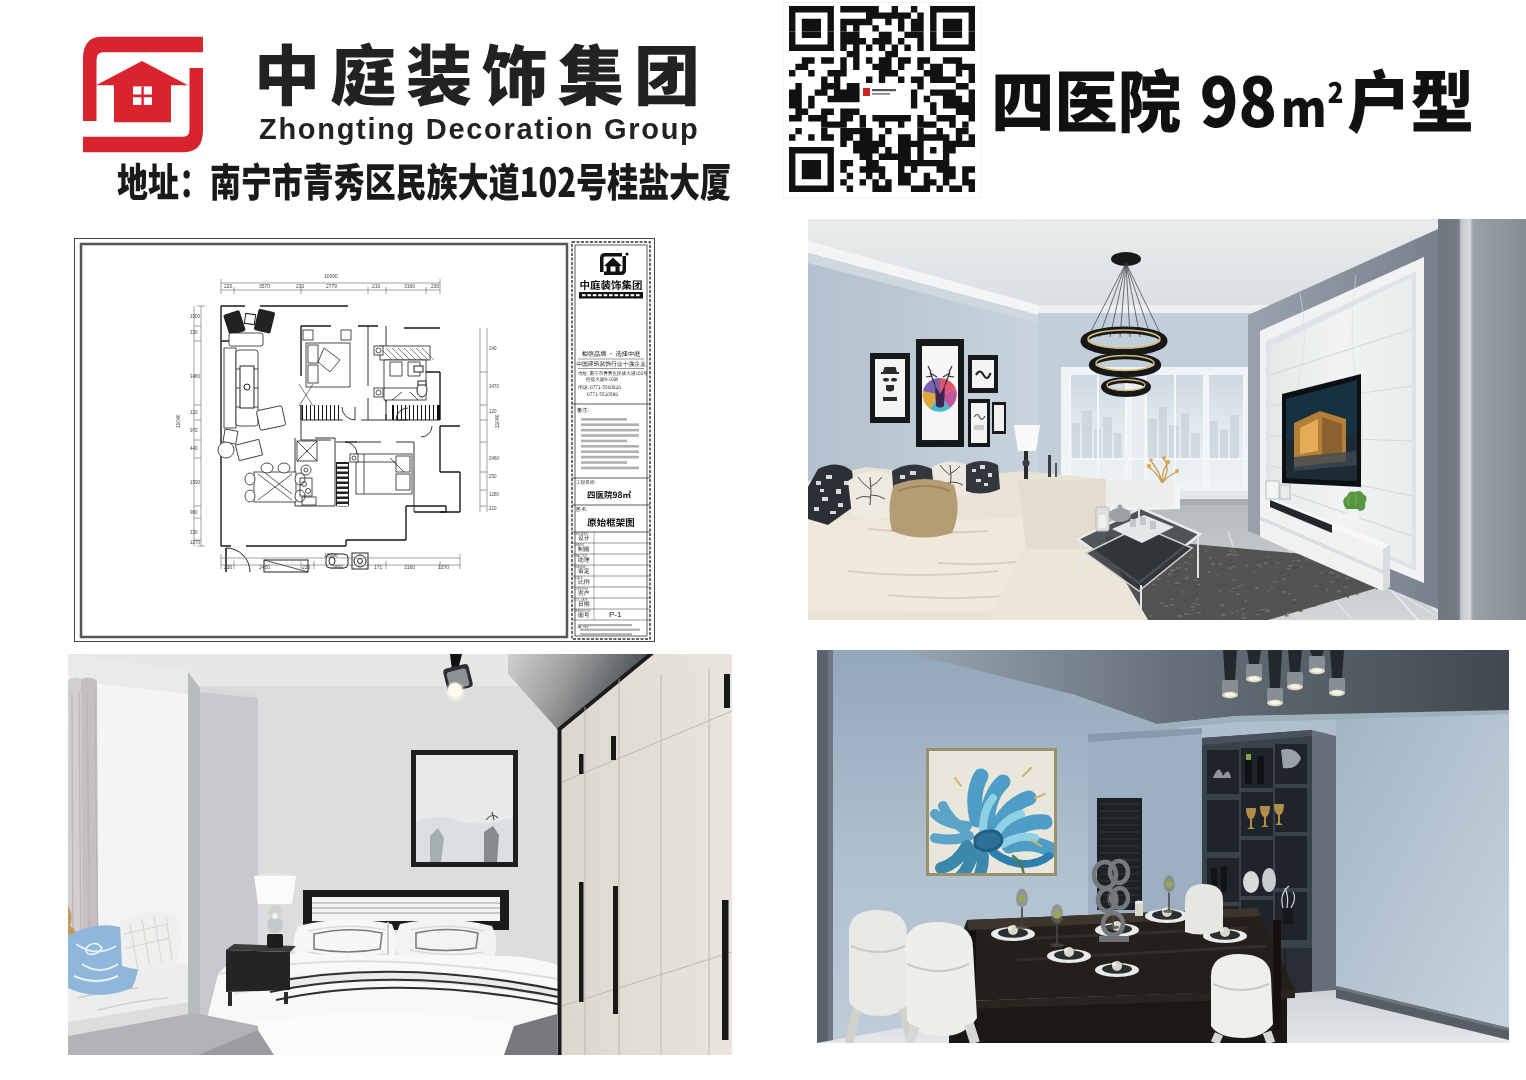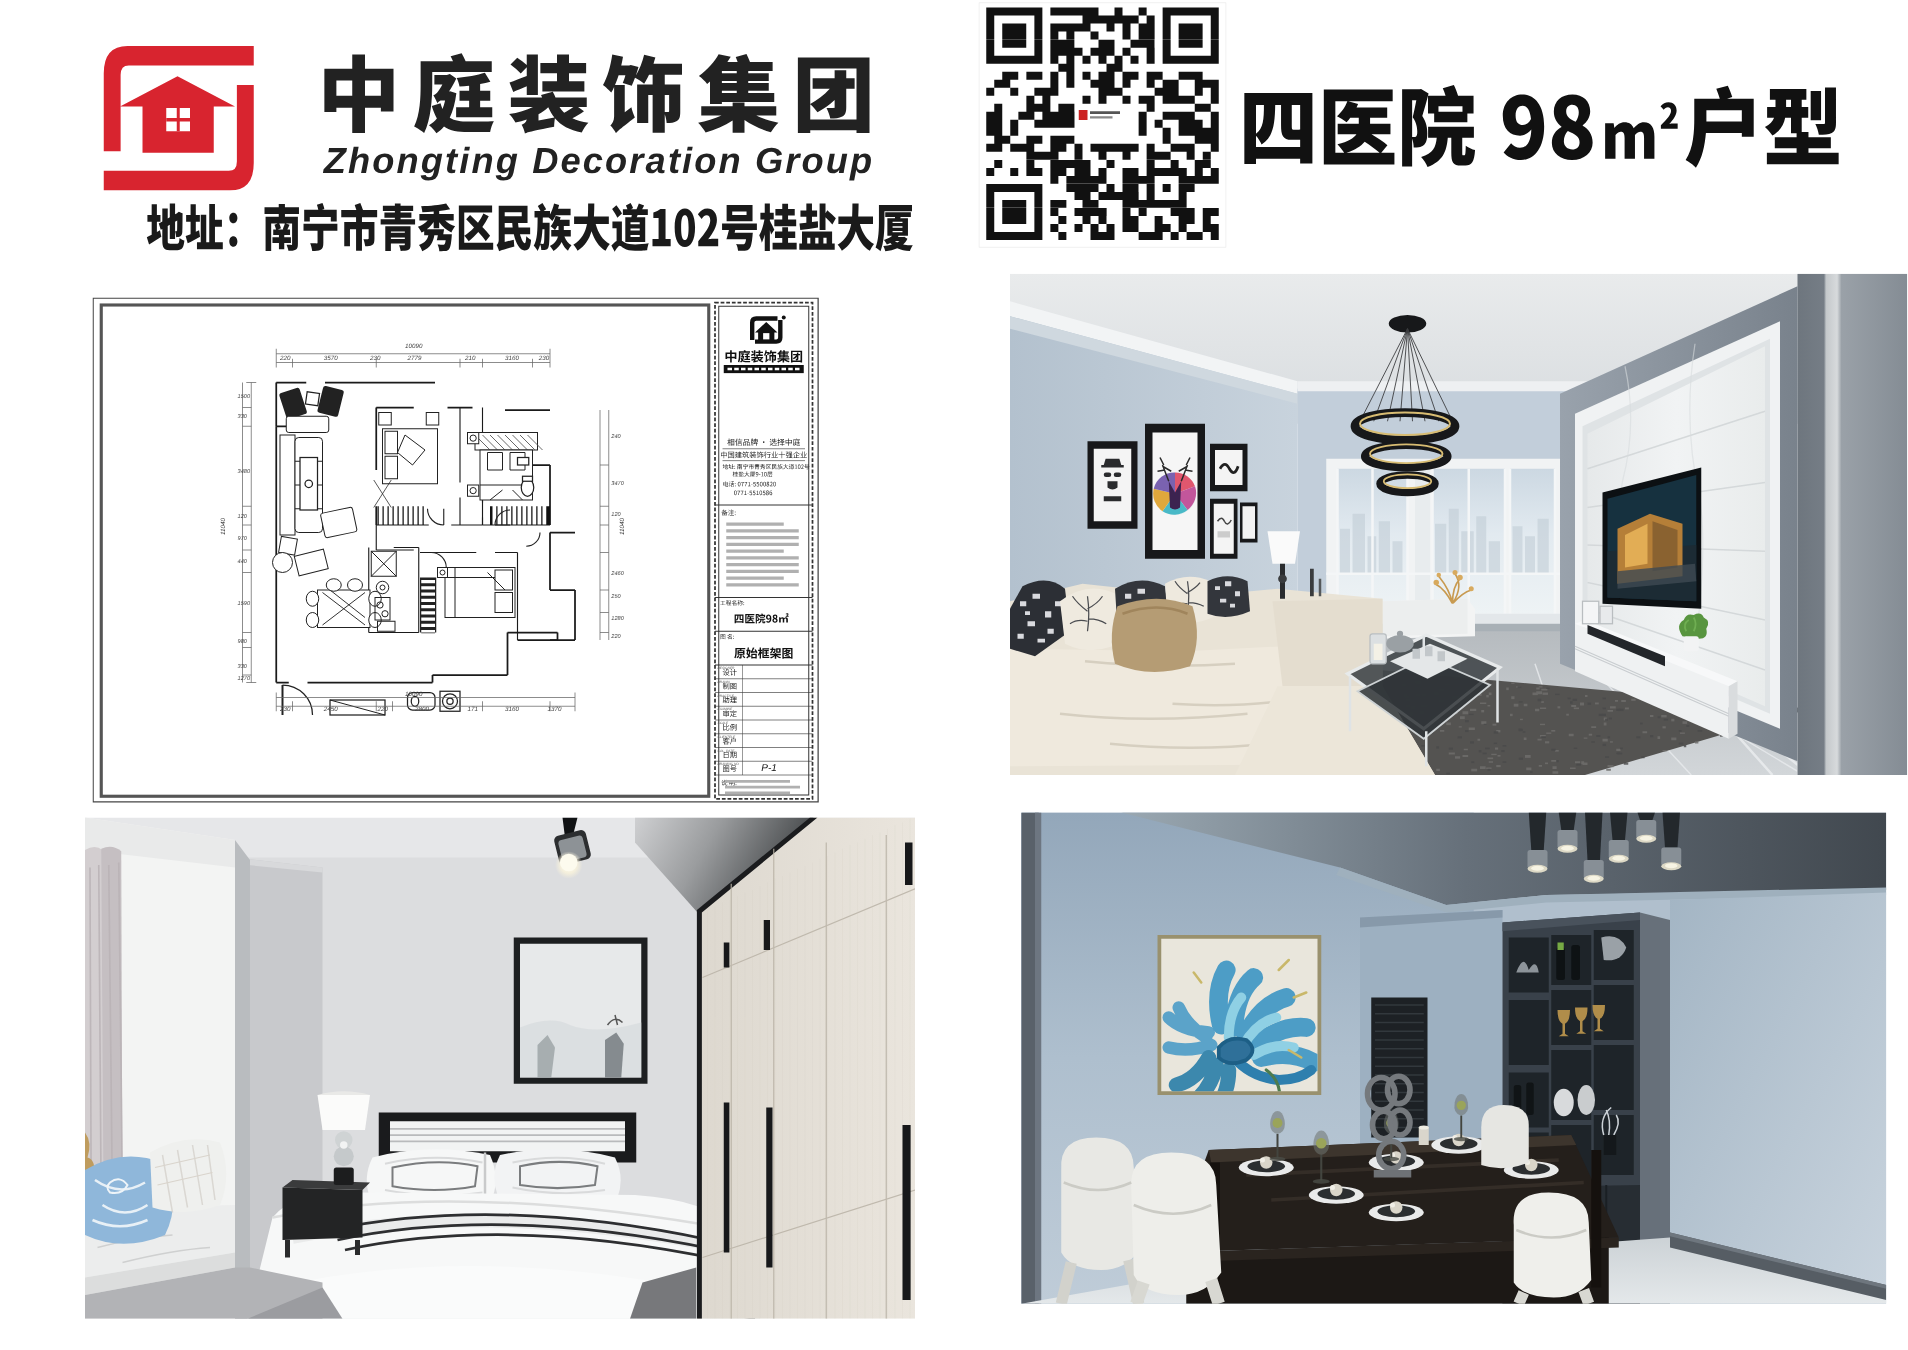--- a/index.html
+++ b/index.html
@@ -1,15 +1,15 @@
 <!DOCTYPE html>
 <html><head><meta charset="utf-8"><style>
 html,body{margin:0;padding:0;background:#fff;}
 #page{position:relative;width:1526px;height:1080px;background:#fff;overflow:hidden;
-font-family:"Liberation Sans",sans-serif;font-style:italic;}
+font-family:"Liberation Sans",sans-serif;}
 .abs{position:absolute;}
 </style></head><body>
 <div id="page">
 
 <svg class="abs" style="left:78px;top:24px" width="130" height="141" viewBox="0 0 130 122" preserveAspectRatio="none">
 <path d="M5 84 V30 Q5 11 24 11 H125 V24.5 H25 Q18.5 24.5 18.5 31 V84 Z" fill="#d8242f"></path>
 <path d="M125 38 V92 Q125 111 106 111 H5 V97.5 H105 Q111.5 97.5 111.5 91 V38 Z" fill="#d8242f"></path>
 <path d="M64 32 L110 53 H93 V85 H36 V53 H18 Z" fill="#d8242f"></path>
 <path d="M55 54 h19 v16 h-19 z" fill="#fff"></path>
       <path d="M63.4 54 h2.4 v16 h-2.4 z M55 60.9 h19 v2.4 h-19 z" fill="#d8242f"></path>

